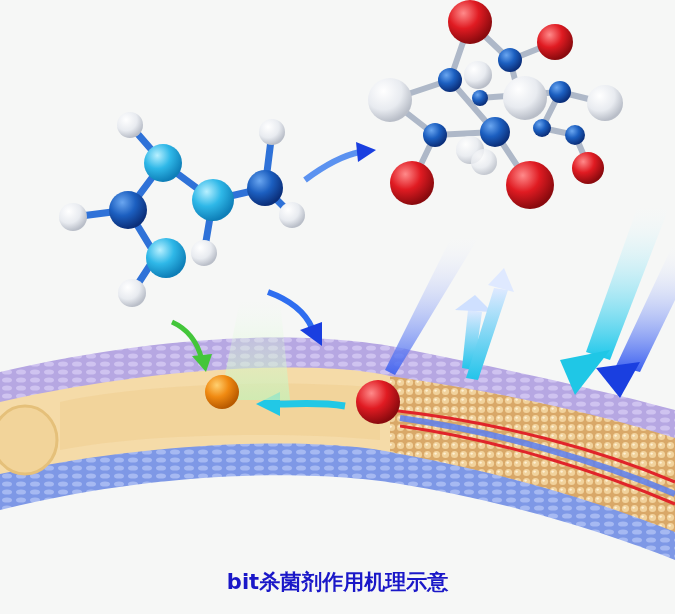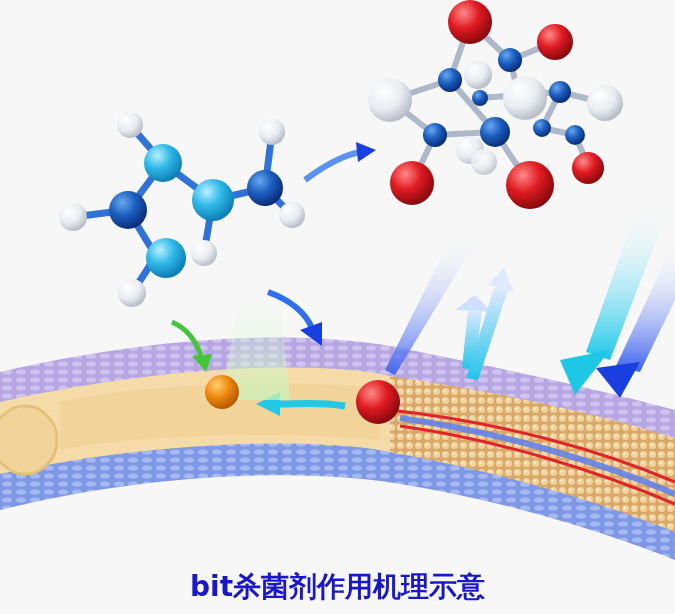--- a/index.html
+++ b/index.html
@@ -1,18 +1,18 @@
 <!DOCTYPE html>
 <html><head>
 <meta charset="utf-8">
 <style>
   html,body{margin:0;padding:0;}
   body{width:675px;height:614px;overflow:hidden;background:#f6f7f6;font-family:"DejaVu Sans",sans-serif;position:relative;}
   .stage{position:absolute;left:0;top:0;width:675px;height:614px;}
-  .caption{position:absolute;left:0;width:675px;top:568px;text-align:center;font-family:"DejaVu Sans",sans-serif;font-weight:bold;font-size:28px;color:#1a17c8;letter-spacing:0px;}
+  .caption{position:absolute;left:0;width:675px;top:568px;text-align:center;font-family:"DejaVu Sans",sans-serif;font-weight:bold;font-size:21px;color:#1a17c8;letter-spacing:0px;}
 </style>
 </head>
 <body>
 
 <div class="stage">
 <svg width="675" height="614" viewBox="0 0 675 614" xmlns="http://www.w3.org/2000/svg">
   <defs>
     <radialGradient id="gDark" cx="35%" cy="30%" r="70%">
       <stop offset="0" stop-color="#6aa6f0"></stop>
           <stop offset="0.5" stop-color="#1c5fc0"></stop>

